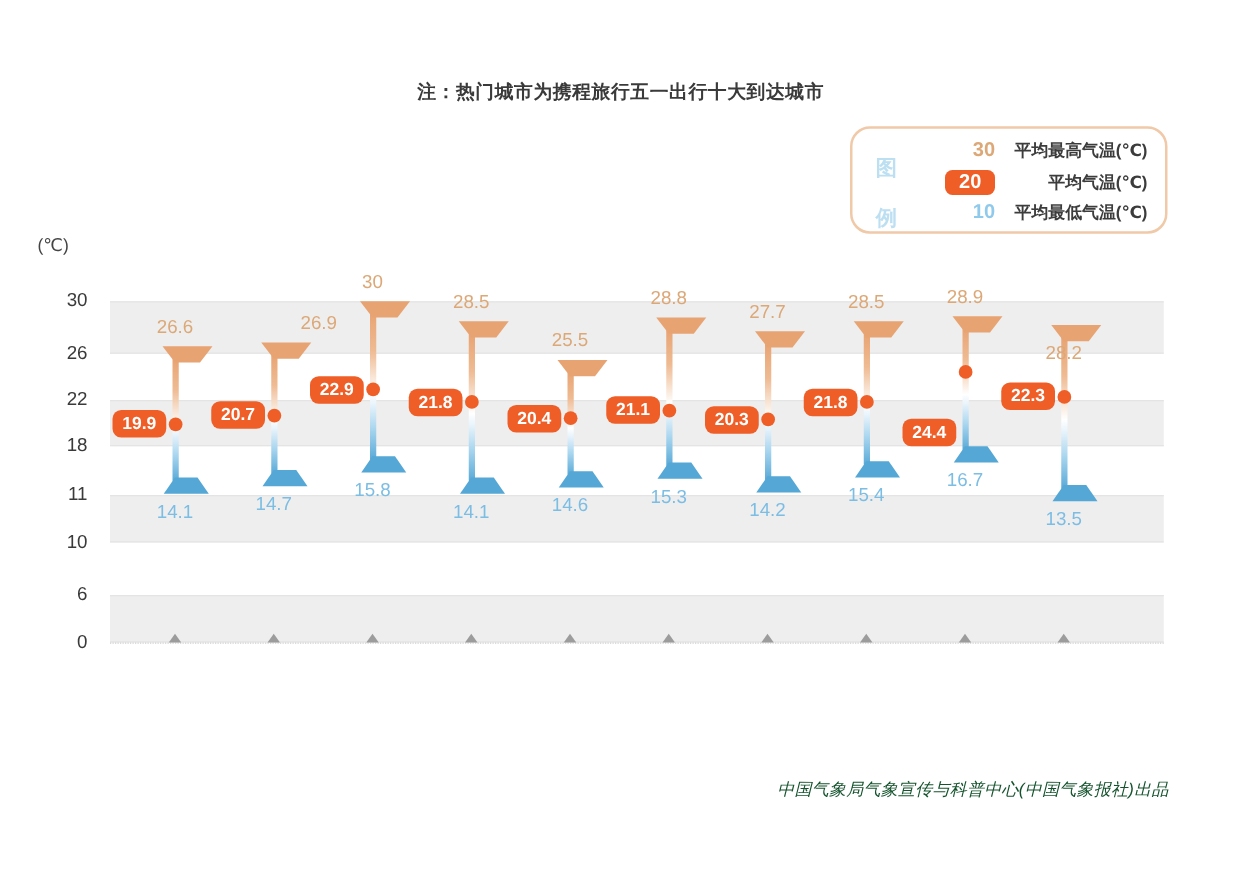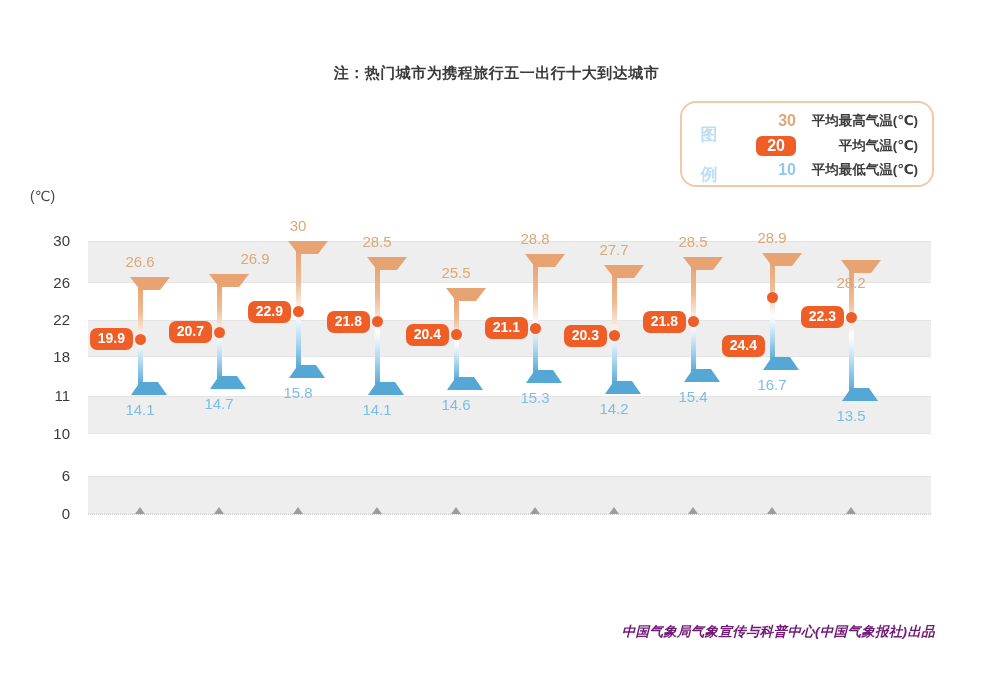--- a/index.html
+++ b/index.html
@@ -130,22 +130,22 @@
   .axis-tri{
     position:absolute;left:-5px;top:276px;width:0;height:0;
     border-left:5px solid transparent;
     border-right:5px solid transparent;
     border-bottom:7px solid #9c9c9c;
   }
 
   
   .footer{
     position:absolute;right:58px;top:623px;
-    font-size:13.5px;font-style:italic;font-weight:bold;
-    color:#701a75;white-space:nowrap;letter-spacing:.3px;
+    font-size:13.5px;font-style:italic;font-weight:normal;
+    color:#14532d;white-space:nowrap;letter-spacing:.3px;
   }
 </style>
 </head>
 <body>
 
 <div id="chart-root">
 
   <div class="subtitle">注：热门城市为携程旅行五一出行十大到达城市</div>
 
   <div class="legend-box">

